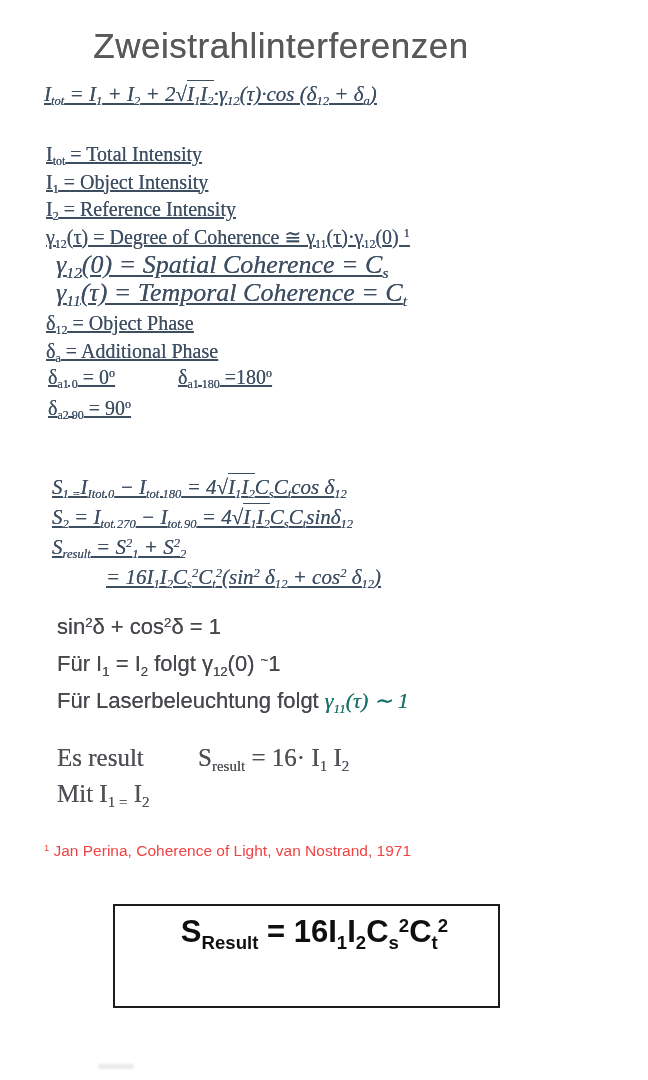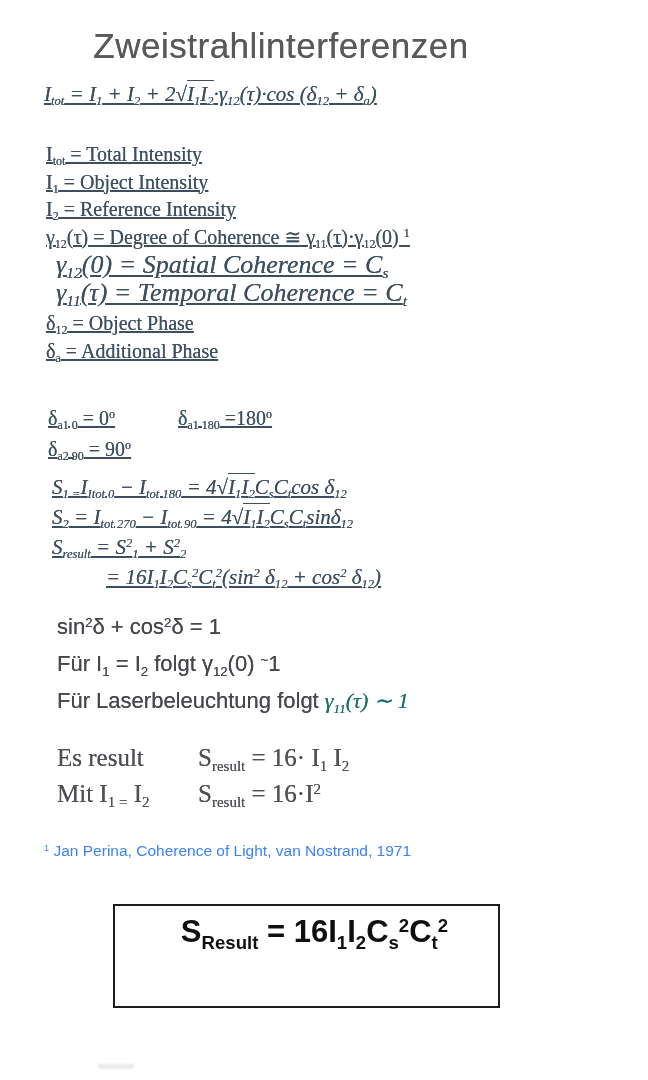--- a/index.html
+++ b/index.html
@@ -32,21 +32,21 @@
   }
 
   .defs {
     position:absolute; top:141px; left:46px;
     font-size:20px; line-height:27.5px;
   }
   .defs .it { font-style:italic; font-size:26px;margin-left:10px; }
   .defs .gap-top { margin-top:4px; }
 
   .phases {
-    position:absolute; top:403px; left:48px;
+    position:absolute; top:362px; left:48px;
     font-size:20px; line-height:31px;
   }
   .phases .row { display:flex; }
   .phases .c1 { width:130px; }
 
   .sblock {
     position:absolute; top:472px; left:52px;
     font-size:21px; font-style:italic; line-height:30px;
   }
   .sblock .indent { margin-left:54px; }
@@ -63,21 +63,21 @@
     position:absolute; top:740px; left:57px;
     font-size:25px; color:#4f4f55; text-shadow:0 0 0.5px #616167;
     line-height:36px;
   }
   .results .row { display:flex; }
   .results .c1 { width:141px; }
 
   .footnote {
     position:absolute; top:842px; left:44px;
     font-family:"Liberation Sans", sans-serif;
-    font-size:15.5px; color:#3b82f6;
+    font-size:15.5px; color:#ef4444;
   }
 
   .result-box {
     position:absolute; top:904px; left:113px;
     width:387px; height:104px;
     border:2px solid #1c1c1c;
     background:#ffffff;
     text-align:center;
   }
   .result-box .formula {
@@ -137,21 +137,20 @@
     <div><span>Für Laserbeleuchtung  folgt </span><span class="mathend">γ<sub>11</sub>(τ)  ∼ 1</span></div>
   </div>
 
   <div class="results">
     <div class="row">
       <span class="c1">Es result</span>
       <span>S<sub>result</sub> = 16· I<sub>1</sub> I<sub>2</sub></span>
     </div>
     <div class="row">
       <span class="c1">Mit  I<sub>1 =</sub> I<sub>2</sub></span>
-      <span>S<sub>result</sub> = 16·I<sup>2</sup></span>
     </div>
   </div>
 
   <div class="footnote"><sup>1</sup> Jan Perina, Coherence of Light, van Nostrand, 1971</div>
 
   <div class="result-box">
     <div class="formula">S<sub>Result</sub> = 16I<sub>1</sub>I<sub>2</sub>C<sub>s</sub><sup>2</sup>C<sub>t</sub><sup>2</sup></div>
   </div>
 
   <div class="scan-artifact"></div>

